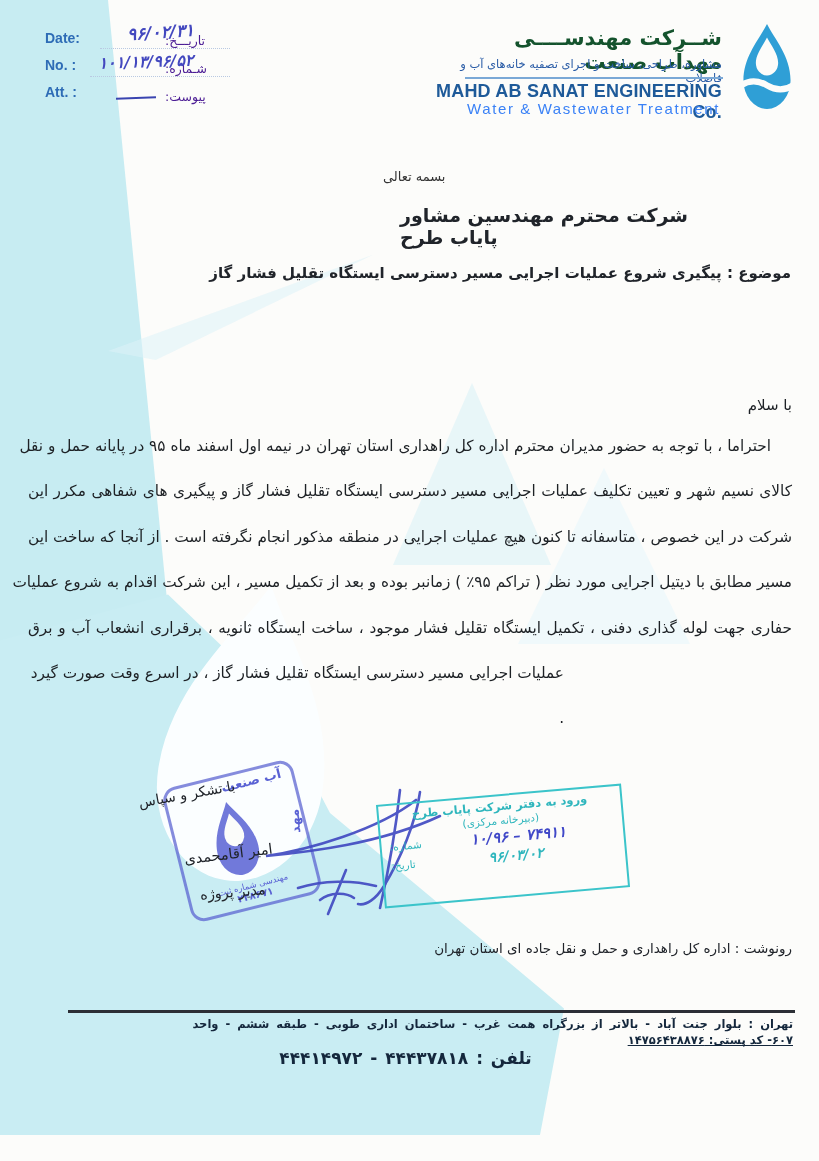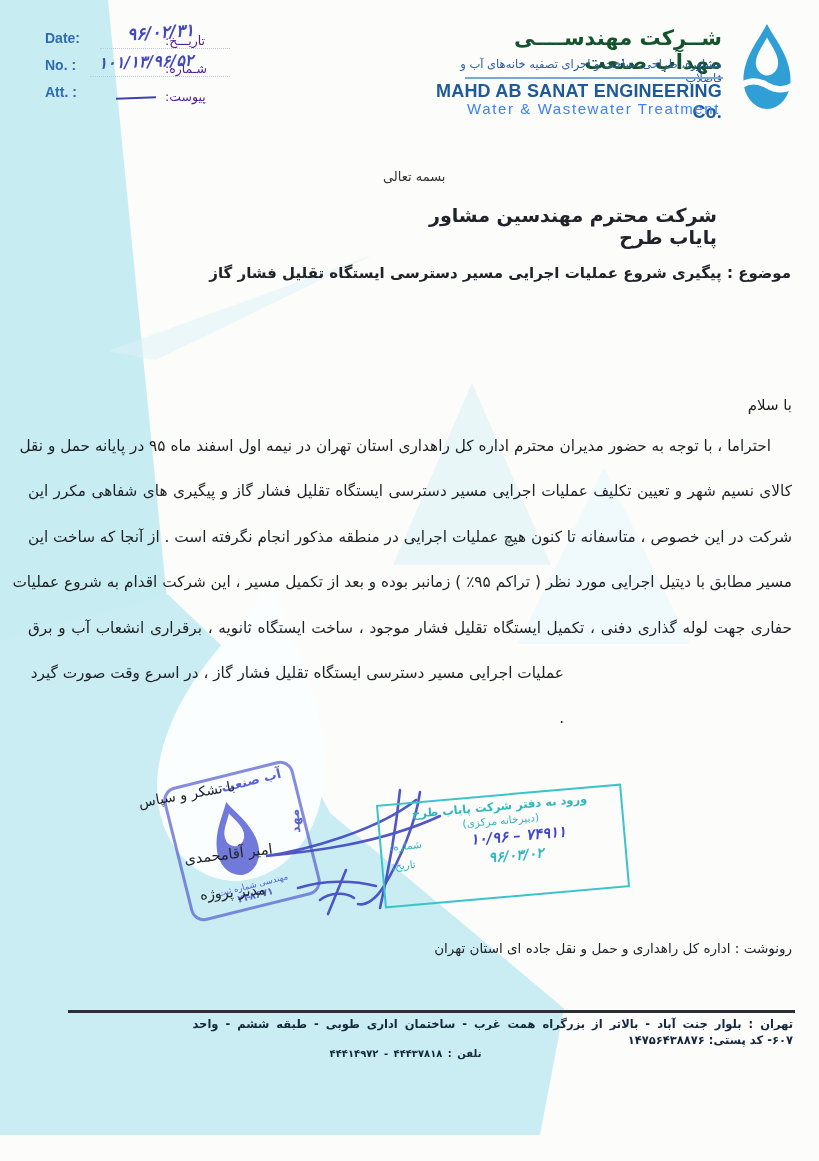--- a/index.html
+++ b/index.html
@@ -33,21 +33,21 @@
   .logo-title{left:440px;width:282px;top:26px;text-align:right;font-size:21px;font-weight:bold;color:#14532d;}
   .logo-sub{left:430px;width:292px;top:57px;text-align:right;font-size:11.5px;color:#2a5ca6;}
   .logo-rule{left:465px;width:258px;top:77px;height:2px;background:#7aa8d6;}
   .logo-en1{left:402px;width:320px;top:81px;text-align:right;font-size:18px;font-weight:bold;color:#1e5a99;
     font-family:"Liberation Sans", sans-serif;letter-spacing:.2px;}
   .logo-en2{left:402px;width:318px;top:100px;text-align:right;font-size:15px;color:#3b82f6;
     font-family:"Liberation Sans", sans-serif;letter-spacing:1.6px;}
   .logo-drop{left:736px;top:20px;width:62px;height:96px;}
   
   .basmala{left:383px;top:169px;font-size:13px;color:#333;}
-  .recipient{left:400px;width:317px;top:204px;text-align:right;font-size:19px;font-weight:bold;color:#20242a;}
+  .recipient{left:400px;width:317px;top:204px;text-align:left;font-size:19px;font-weight:bold;color:#20242a;}
   .subject{left:200px;width:591px;top:264px;text-align:right;font-size:15px;font-weight:bold;color:#20242a;}
   .project{left:200px;width:591px;top:307px;text-align:right;font-size:15px;font-weight:bold;color:#20242a;}
   .salam{left:600px;width:192px;top:396px;text-align:right;font-size:15px;}
   .body{left:28px;width:764px;top:424px;font-size:15.3px;color:#1d2125;}
   .bline{height:45.4px;line-height:45.4px;white-space:nowrap;text-align:justify;text-align-last:justify;}
   .bline.first{padding-right:21px;}
   .bline.last{text-align:right;text-align-last:right;padding-right:228px;white-space:normal;}
   .cc{left:200px;width:592px;top:940px;text-align:right;font-size:13.5px;color:#20242a;}
   
   .sig-stamp{left:175px;top:772px;width:128px;height:132px;border:3px solid rgba(88,96,208,.72);
@@ -67,22 +67,22 @@
   .rcv-l2{font-size:10.5px;margin-top:1px;}
   .rcv-row{display:flex;flex-direction:row-reverse;align-items:center;margin-top:2px;}
   .rcv-lab{font-size:10.5px;}
   .rcv-no{flex:1;text-align:center;font-size:15px;color:#4149c8;font-style:italic;font-weight:bold;letter-spacing:1px;}
   .rcv-date{flex:1;text-align:center;font-size:14px;color:#2fb6bd;font-style:italic;font-weight:bold;letter-spacing:2px;}
   
   .foot-rule{left:68px;width:727px;top:1010px;height:3px;background:#2c2f36;}
   .foot1{left:60px;width:733px;top:1017px;text-align:right;font-size:11.5px;color:#14273c;
     font-weight:bold;letter-spacing:1px;word-spacing:3px;}
   .foot2{left:60px;width:733px;top:1033px;text-align:right;font-size:11.5px;color:#14273c;
-    font-weight:bold;letter-spacing:1px;}
-  .foot3{left:263px;width:285px;top:1048px;text-align:center;font-size:10px;color:#14273c;
+    font-weight:bold;letter-spacing:1px;text-decoration:underline;}
+  .foot3{left:263px;width:285px;top:1048px;text-align:center;font-size:17px;color:#14273c;
     font-weight:bold;letter-spacing:1px;word-spacing:2px;}
 </style>
 </head>
 <body>
 
 <div class="page">
 
   <div class="abs wm-band"></div>
   <div class="abs wm-wing"></div>
   <div class="abs wm-tri1"></div>

